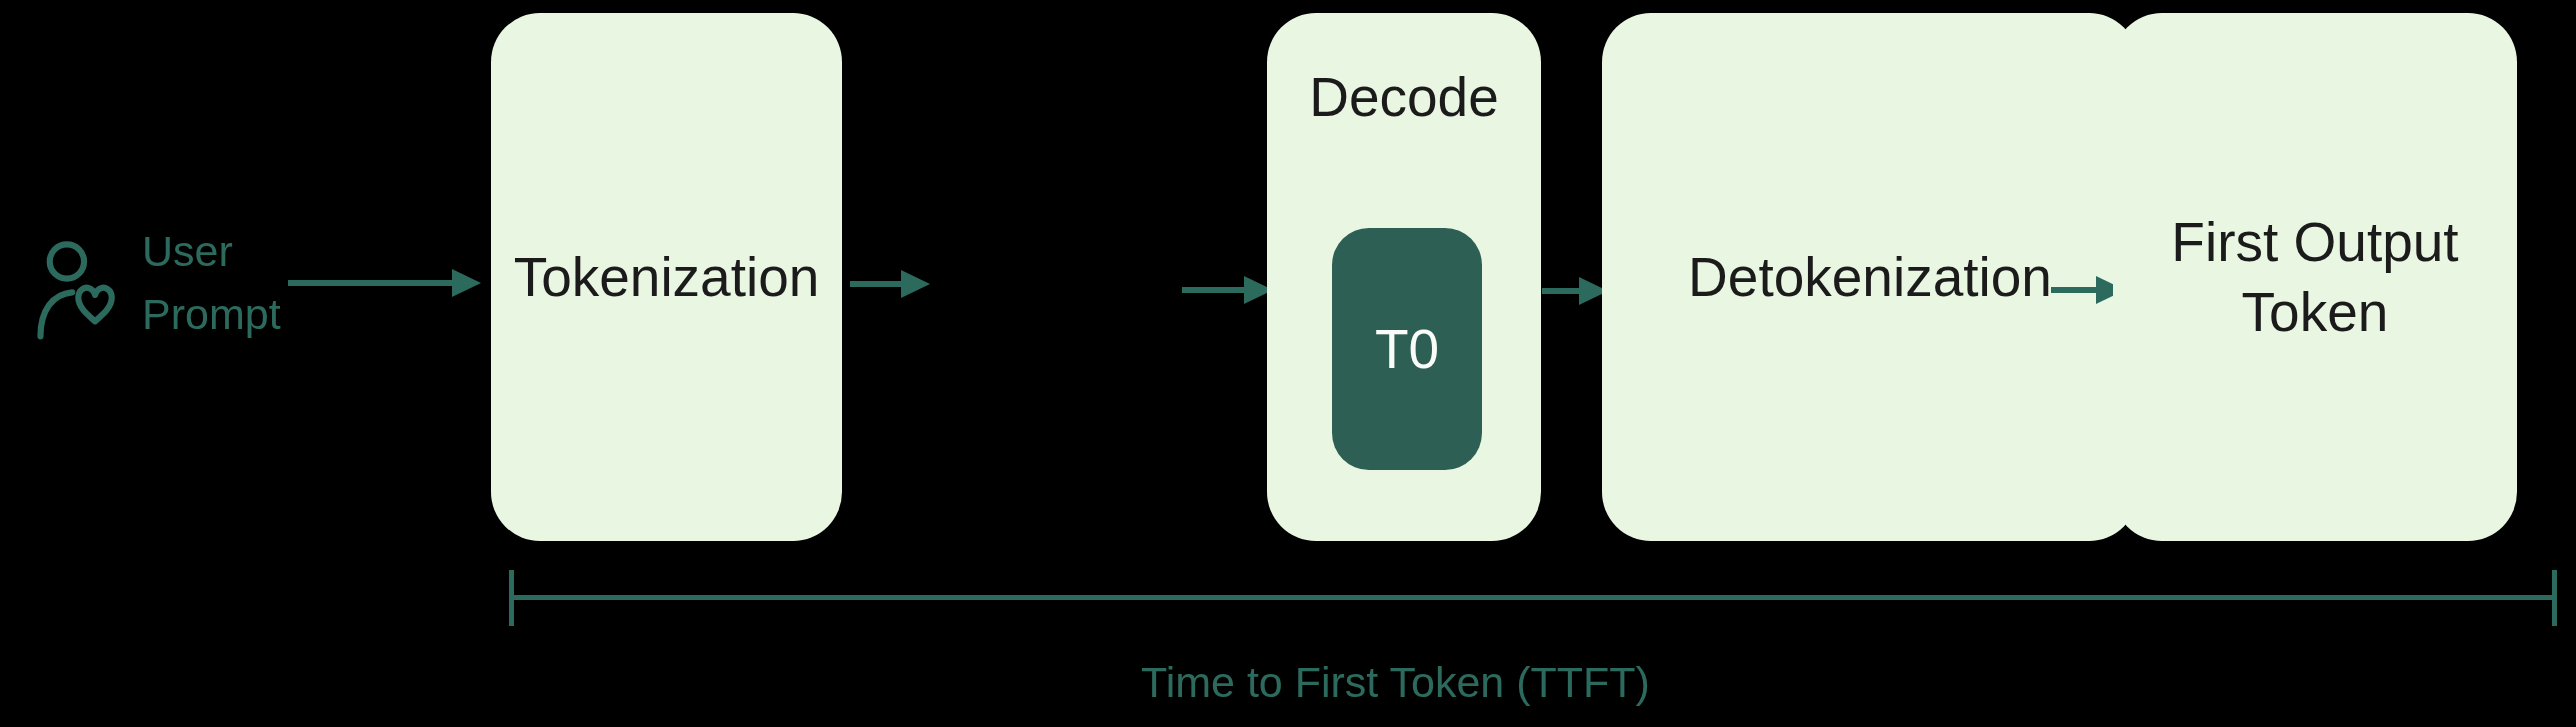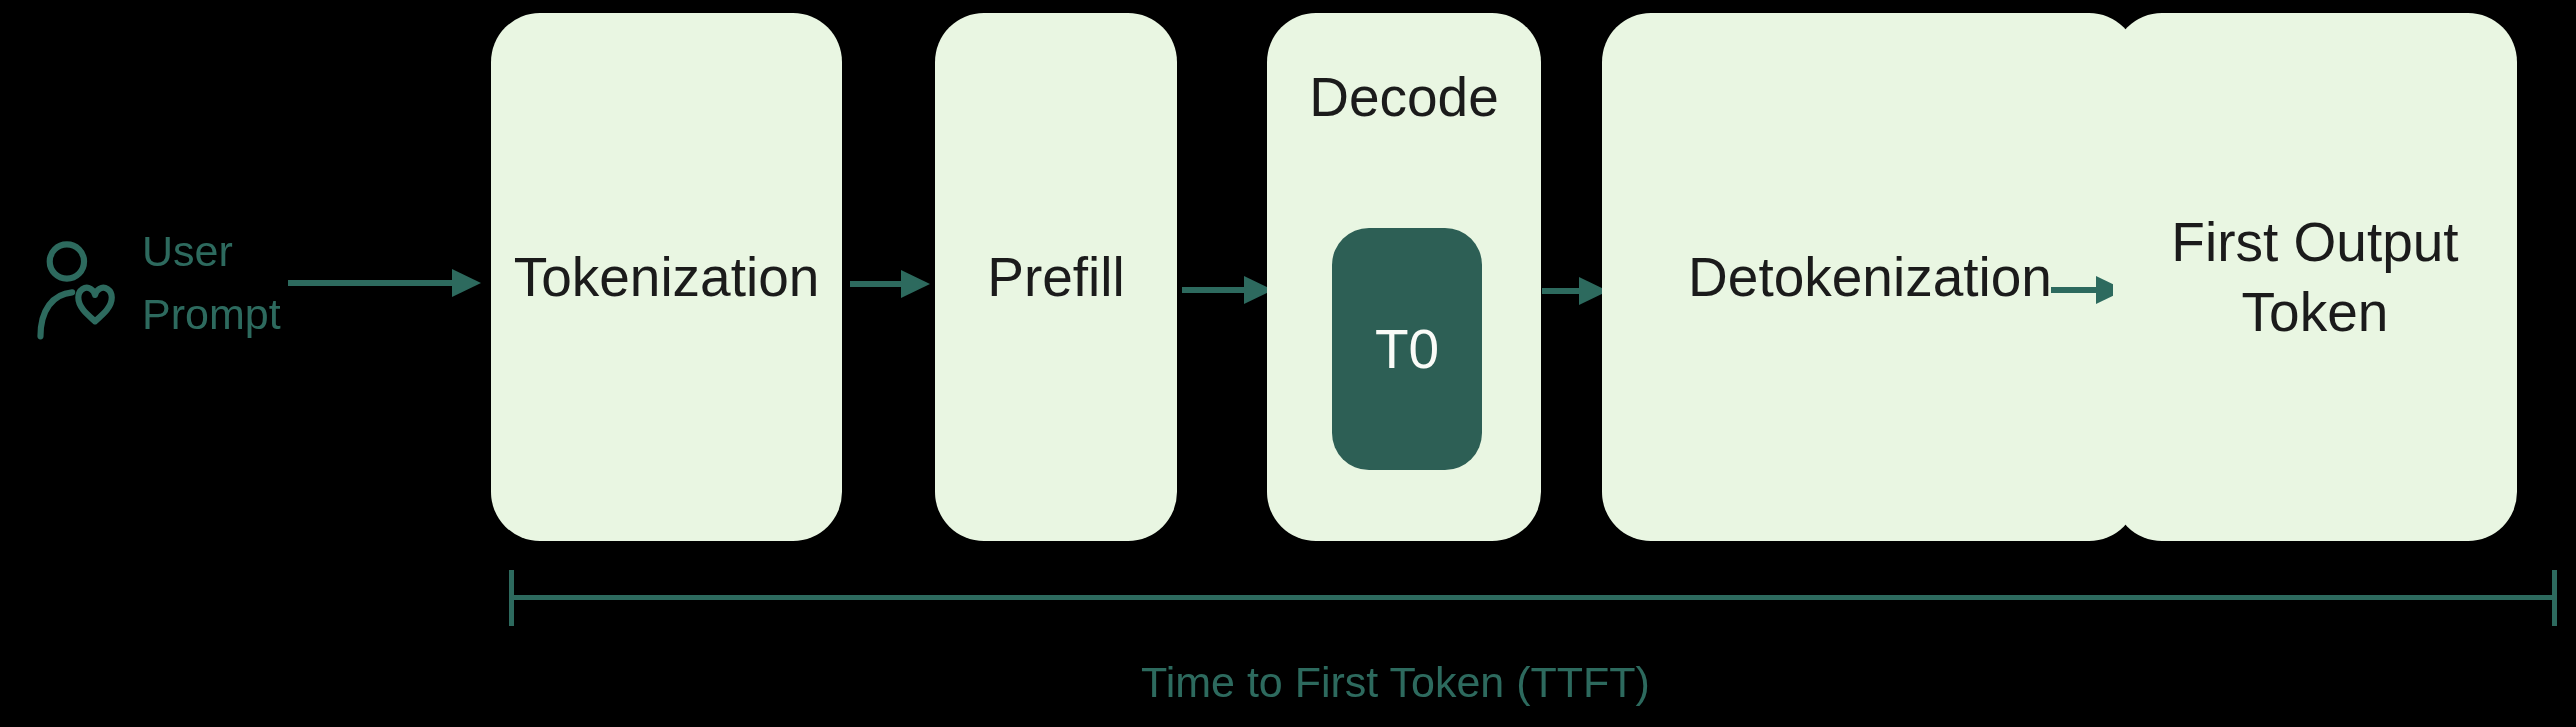--- a/index.html
+++ b/index.html
@@ -74,23 +74,20 @@
 
   <div class="stage" id="stage-0">
     <span>Tokenization</span>
   </div>
 
   <div class="arrow" id="arrow-1">
     <div class="shaft"></div>
     <div class="head"></div>
   </div>
 
-  <div class="stage" id="stage-1">
-    <span>Prefill</span>
-  </div>
 
   <div class="arrow" id="arrow-2">
     <div class="shaft"></div>
     <div class="head"></div>
   </div>
 
   <div class="stage" id="stage-2">
     <div class="decode-title">Decode</div>
     <div class="t0-box">
       <span>T0</span>

